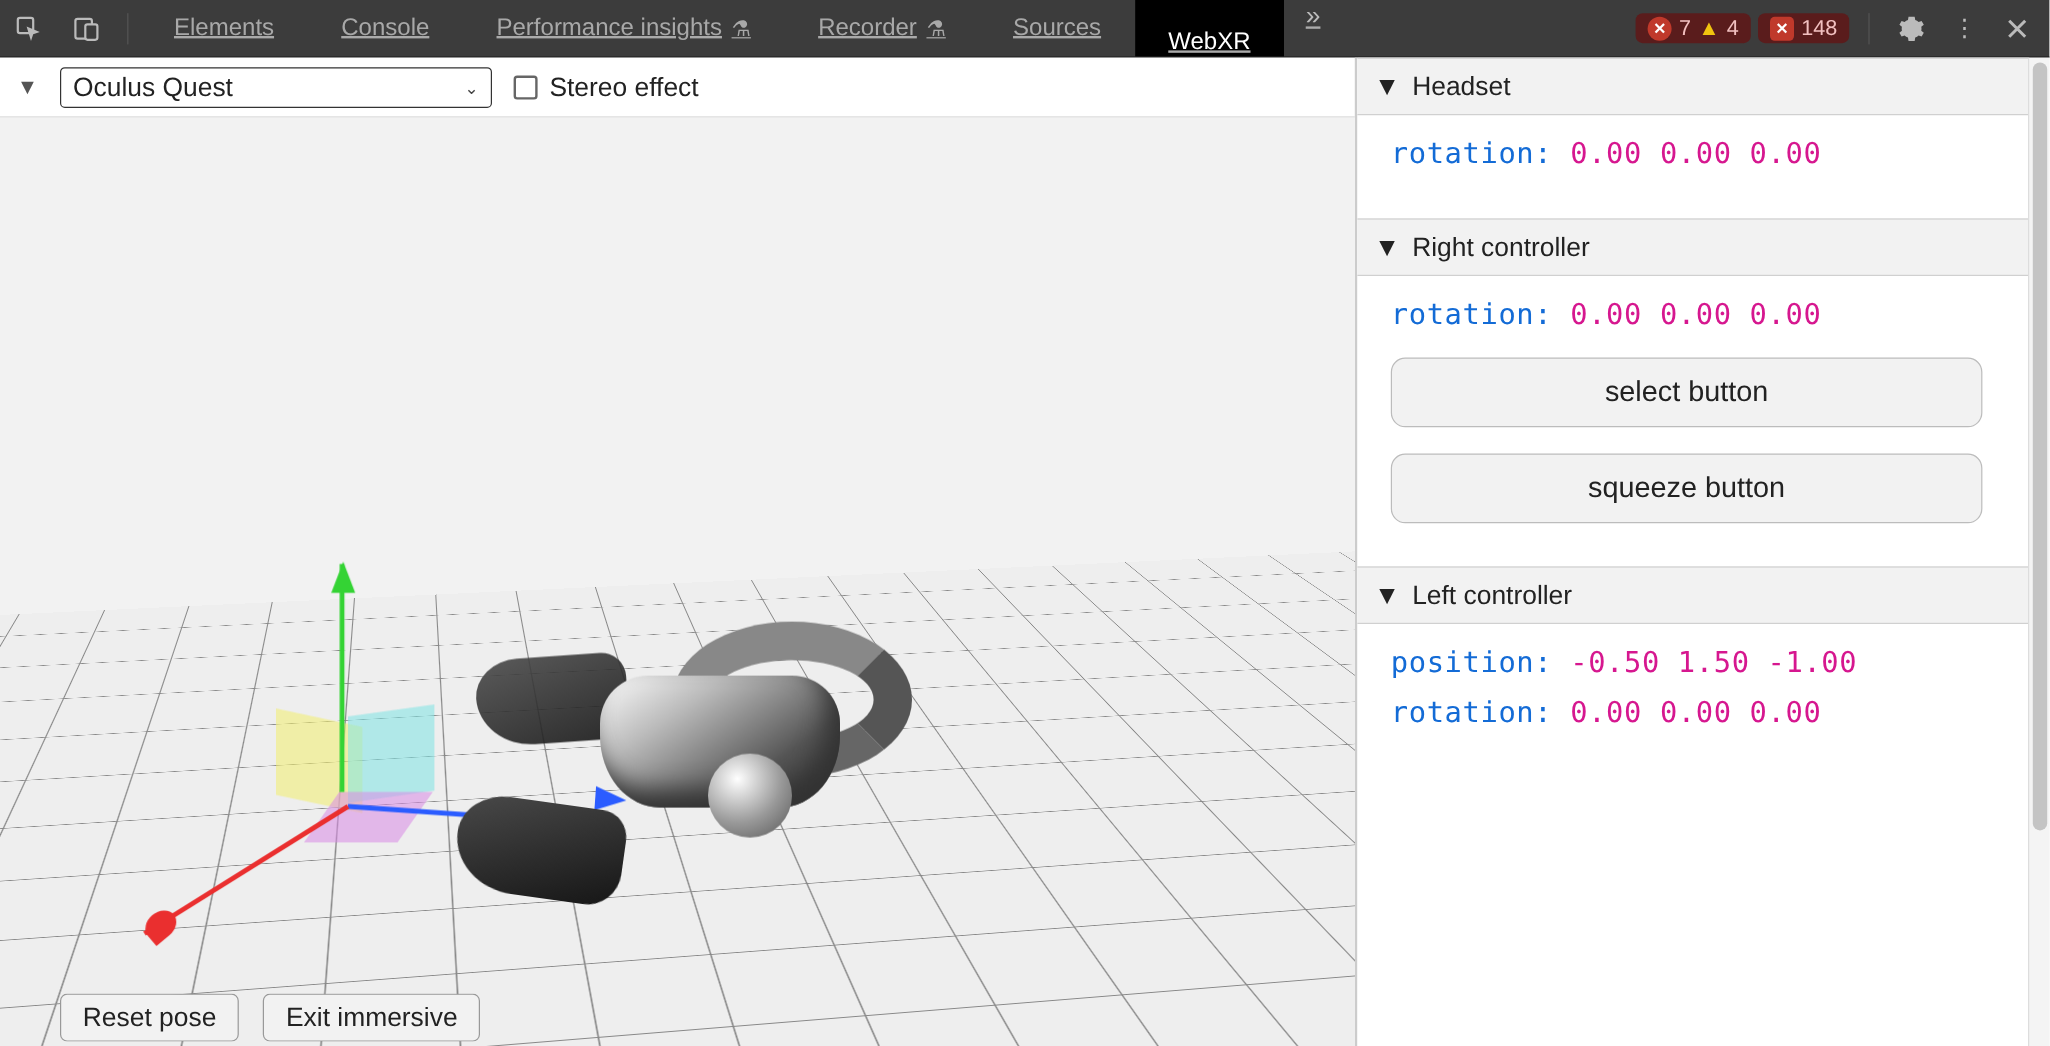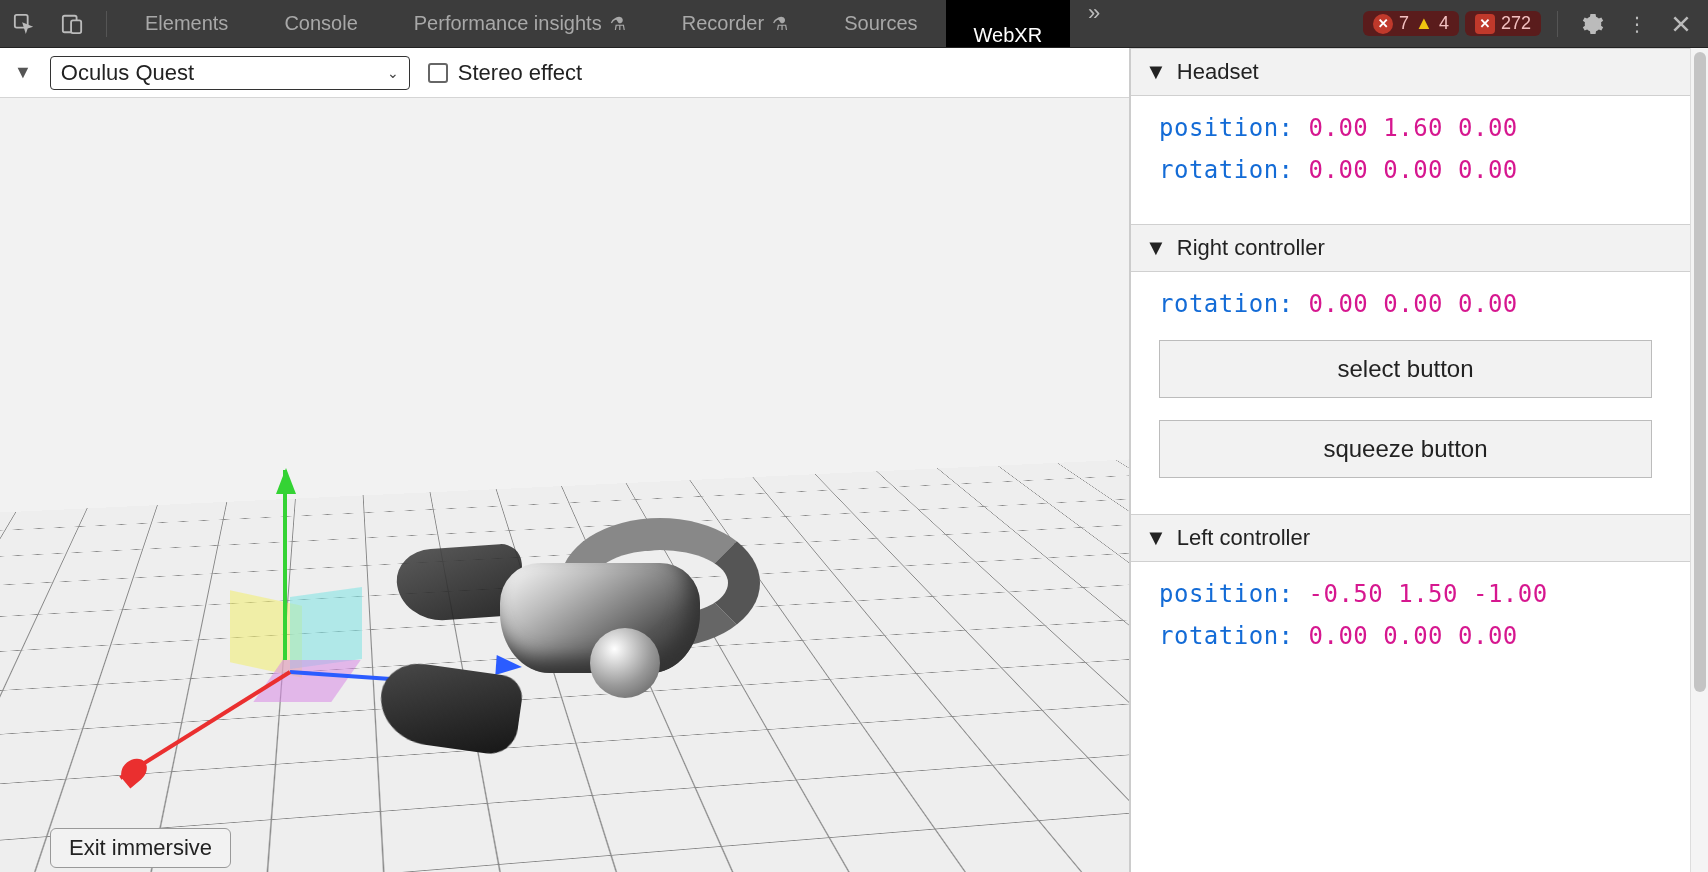--- a/index.html
+++ b/index.html
@@ -12,21 +12,21 @@
   display: flex;
   align-items: center;
   color: #aaa;
   font-size: 20px;
   border-bottom: 1px solid #222;
   user-select: none;
 }
 .dt-left { display:flex; align-items:center; height:100%; }
 .dt-icon { width: 36px; height: 36px; display:flex; align-items:center; justify-content:center; margin: 0 6px; color:#bbb; }
 .dt-divider { width:1px; height:26px; background:#555; margin: 0 10px; }
-.dt-tabs { display:flex; height:100%; align-items:stretch; flex:1; }
+.dt-tabs { display:flex; height:100%; align-items:stretch; flex:1;text-decoration:underline; }
 .dt-tab { padding: 0 28px; display:flex; align-items:center; gap:8px; color:#a8a8a8; cursor:default; }
 .dt-tab.active { background:#000; color:#fff;align-items:flex-end; }
 .dt-tab .flask { font-size:18px; }
 .dt-right { display:flex; align-items:center; height:100%; margin-left:auto; padding-right:8px; gap:6px; }
 .badge-group {
   display:flex; align-items:center; gap:6px;
   background:#5a1c1c; color:#f2c0c0;
   border-radius:6px; padding:2px 10px; font-size:18px;
 }
 .badge-icon { display:inline-flex; width:20px; height:20px; border-radius:4px; align-items:center; justify-content:center; font-size:13px; font-weight:bold; color:#fff; }
@@ -121,21 +121,21 @@
 .section-head {
   background:#f2f2f2; border-top:1px solid #d0d0d0; border-bottom:1px solid #d0d0d0;
   padding:10px 14px; display:flex; align-items:center; gap:10px; color:#222; font-size:22px;
 }
 .section-body { padding:18px 28px 26px; }
 .kv { font-family: ui-monospace, "SF Mono", Menlo, Consolas, monospace; font-size:24px; margin-bottom:14px; letter-spacing:0.5px; }
 .kv .k { color:#136bd6; }
 .kv .v { color:#d6178f; }
 .wide-btn {
   display:block; width:calc(100% - 10px); margin: 22px 0 10px;
-  background:#f2f2f2; border:1px solid #bcbcbc; border-radius:0;
+  background:#f2f2f2; border:1px solid #bcbcbc; border-radius:12px;
   font-size:24px; padding:14px 0; text-align:center; color:#222;
 }
 
 
 .scroll-gutter { width:18px; background:#f4f4f4; border-left:1px solid #ddd; position:relative; }
 .scroll-thumb { position:absolute; left:3px; top:4px; width:12px; height:640px; background:#c4c4c4; border-radius:6px; }
 
 .overflow-icon { font-size:22px; color:#bbb; padding:0 18px; }
 </style>
 </head>
@@ -182,21 +182,21 @@
   </div>
   <div class="dt-right">
     <div class="badge-group">
       <span class="badge-icon badge-err">✕</span>
       <span>7</span>
       <span class="badge-warn">▲</span>
       <span>4</span>
     </div>
     <div class="badge-group">
       <span class="badge-icon badge-square-err">✕</span>
-      <span>272</span>
+      <span>148</span>
     </div>
     <div class="dt-divider"></div>
     <div class="dt-rbtn">
       <svg width="22" height="22" viewBox="0 0 24 24" fill="#bbb">
           <path d="M12 8a4 4 0 100 8 4 4 0 000-8zm9 4a8.9 8.9 0 00-.2-1.8l2.3-1.8-2-3.5-2.7 1a9 9 0 00-3.1-1.8L14.8 1H9.2l-.5 3.1A9 9 0 005.6 5.9l-2.7-1-2 3.5 2.3 1.8A8.9 8.9 0 003 12c0 .6.1 1.2.2 1.8L.9 15.6l2 3.5 2.7-1a9 9 0 003.1 1.8l.5 3.1h5.6l.5-3.1a9 9 0 003.1-1.8l2.7 1 2-3.5-2.3-1.8c.1-.6.2-1.2.2-1.8z"></path>
         </svg>
     </div>
     <div class="dt-rbtn">⋮</div>
     <div class="dt-rbtn">
       <svg width="20" height="20" viewBox="0 0 24 24" stroke="#bbb" stroke-width="3">
@@ -235,38 +235,33 @@
       </div>
       <div class="controller back"></div>
       <div class="headset">
         <div class="strap"></div>
         <div class="visor"></div>
         <div class="knob"></div>
       </div>
       <div class="controller front"></div>
 
       <div class="bottom-actions">
+        <button class="btn">Reset pose</button>
         <button class="btn">Exit immersive</button>
       </div>
     </div>
   </div>
 
   <div class="inspector">
 
     <div class="section-head">
       <span>▼</span>
       <span>Headset</span>
     </div>
     <div class="section-body">
-      <div class="kv">
-        <span class="k">position:</span>
-        <span class="v">0.00</span>
-        <span class="v">1.60</span>
-        <span class="v">0.00</span>
-      </div>
       <div class="kv">
         <span class="k">rotation:</span>
         <span class="v">0.00</span>
         <span class="v">0.00</span>
         <span class="v">0.00</span>
       </div>
     </div>
 
     <div class="section-head">
       <span>▼</span>

